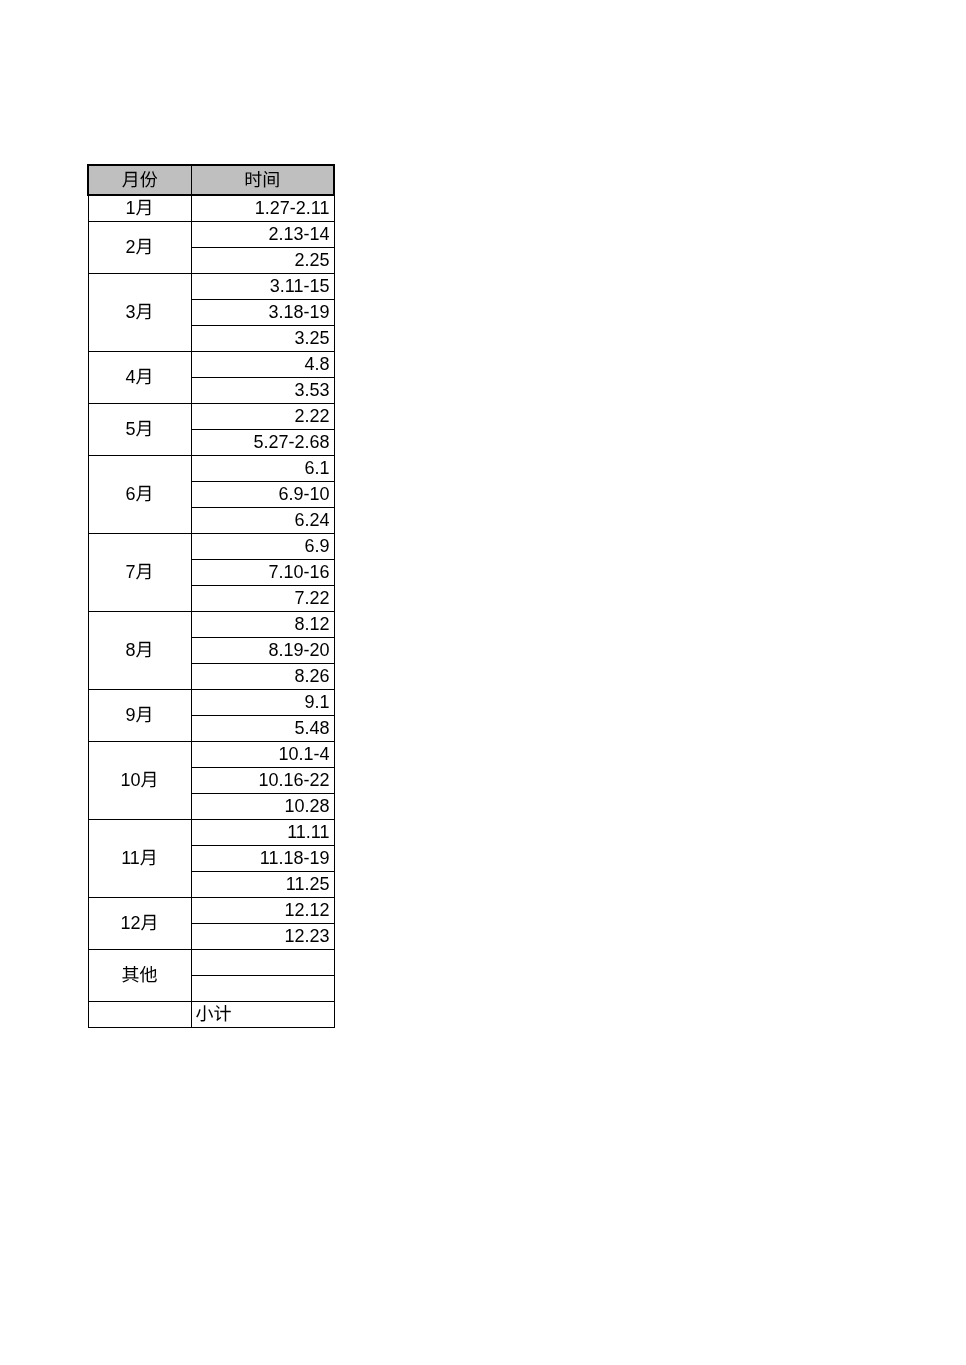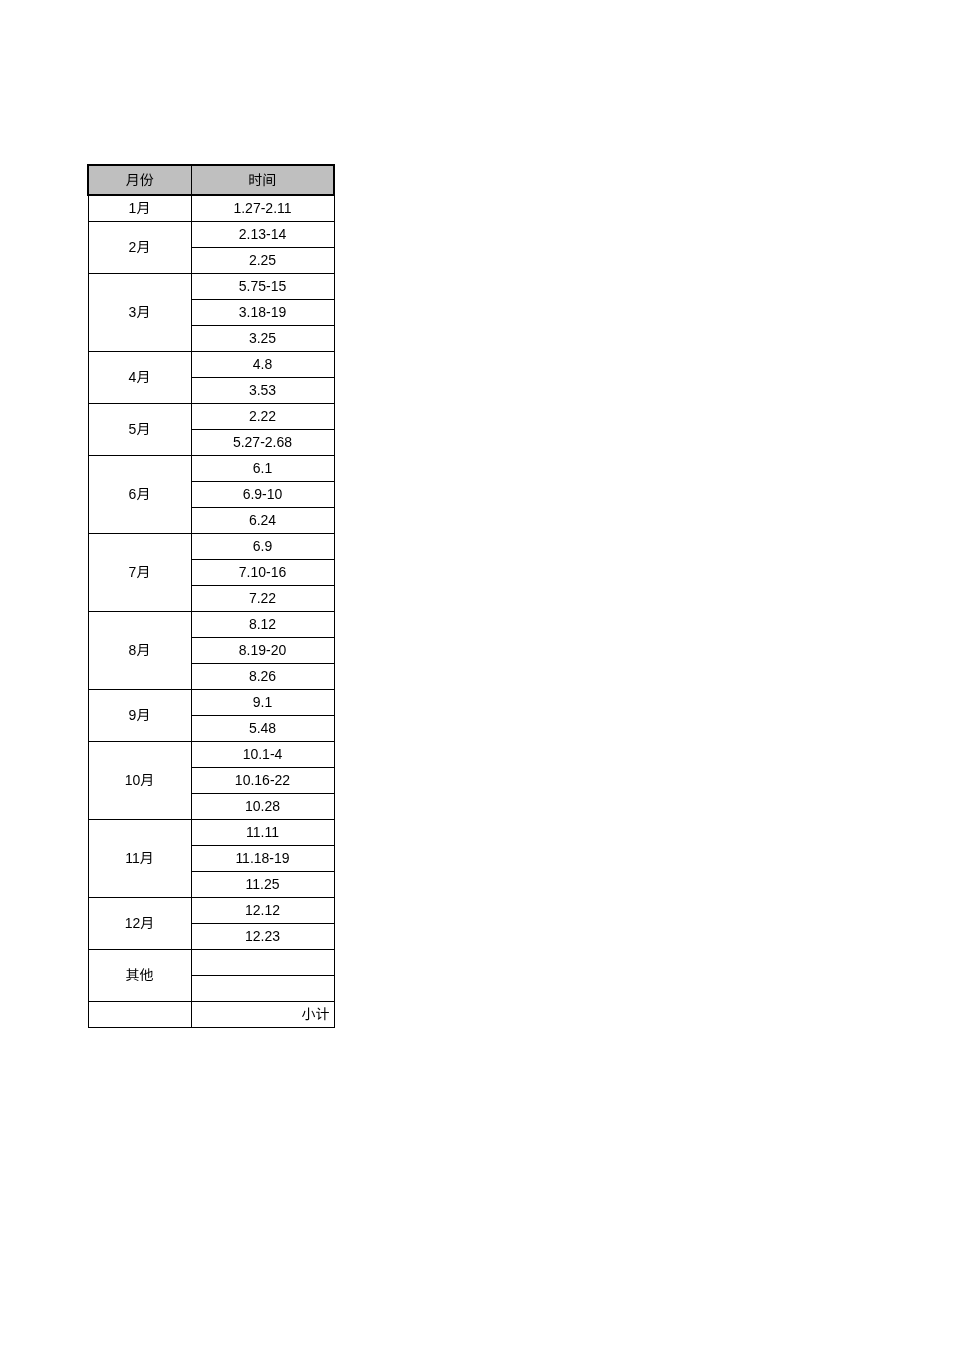--- a/index.html
+++ b/index.html
@@ -26,21 +26,21 @@
     top: 164px;
     border-collapse: collapse;
     table-layout: fixed;
   }
   #schedule-table col.col-month { width: 103px; }
   #schedule-table col.col-time  { width: 143px; }
 
   #schedule-table td, #schedule-table th {
     border: 1px solid #000000;
     padding: 0 4px;
-    font-size: 14px;
+    font-size: 18px;
     line-height: 1;
     font-weight: normal;
     color: #000000;
     background: #ffffff;
     height: 26px;
     box-sizing: border-box;
     white-space: nowrap;
     overflow: hidden;
   }
 
@@ -60,41 +60,41 @@
     text-align: center;
     vertical-align: middle;
     border-left: 2px solid #000000;
     border-top: 2px solid #000000;
     border-bottom: 2px solid #000000;
     border-right: 2px solid #000000;
     margin-left: 8px;
   }
   
   td.time-cell {
-    text-align: center;
+    text-align: right;
     vertical-align: middle;
     border-right: 2px solid #000000;
     border-left: 2px solid #000000;
   }
   td.time-cell.grp-first { border-top: 2px solid #000000; }
   td.time-cell.grp-last  { border-bottom: 2px solid #000000; }
 
   td.time-cell.hl-orange { background: #f8c296; }
   td.time-cell.hl-blue   { background: #92c9de; }
 
   
   td.subtotal-blank {
     border-left: 2px solid #000000;
     border-right: 2px solid #000000;
     border-top: 2px solid #000000;
     border-bottom: 2px solid #000000;
     height: 32px;
   }
   td.subtotal-label {
-    text-align: right;
+    text-align: left;
     vertical-align: middle;
     border-left: 2px solid #000000;
     border-right: 2px solid #000000;
     border-top: 2px solid #000000;
     border-bottom: 2px solid #000000;
     height: 32px;
   }
   td.time-cell.empty-cell { }
 </style>
 </head>
@@ -119,21 +119,21 @@
         </tr>
         <tr>
           <td class="month-cell" rowspan="2">2月</td>
           <td class="time-cell grp-first">2.13-14</td>
         </tr>
         <tr>
           <td class="time-cell grp-last">2.25</td>
         </tr>
         <tr>
           <td class="month-cell" rowspan="3">3月</td>
-          <td class="time-cell grp-first">5.75-15</td>
+          <td class="time-cell grp-first">3.11-15</td>
         </tr>
         <tr>
           <td class="time-cell hl-orange">3.18-19</td>
         </tr>
         <tr>
           <td class="time-cell grp-last">3.25</td>
         </tr>
         <tr>
           <td class="month-cell" rowspan="2">4月</td>
           <td class="time-cell grp-first">4.8</td>

